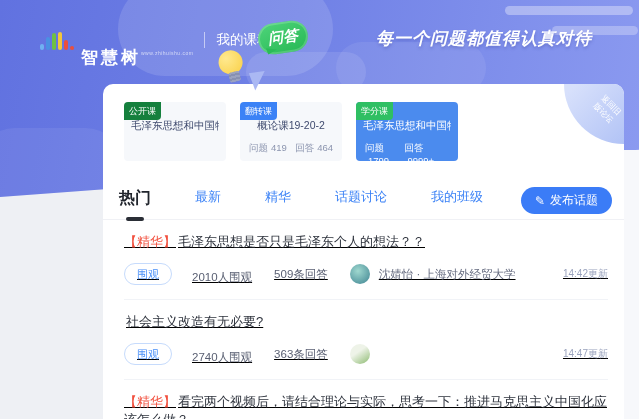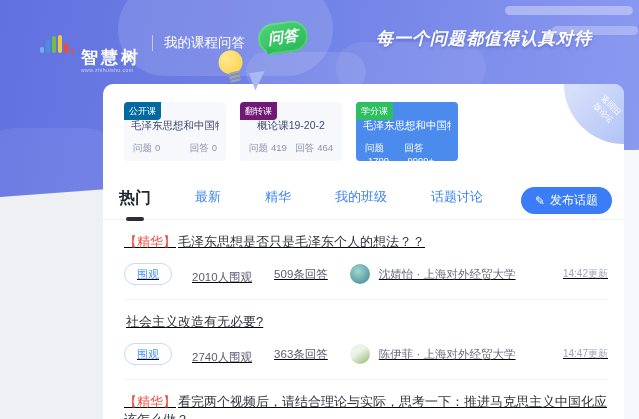--- a/index.html
+++ b/index.html
@@ -25,21 +25,21 @@
 
   .logo-row{position:absolute;left:40px;top:13px;display:flex;align-items:center;color:#fff;}
   .logo-icon{display:flex;align-items:flex-end;gap:2px;height:20px;margin-right:7px;}
   .logo-icon i{display:block;width:4px;border-radius:2px;}
   .lb1{height:6px;background:#6fb1f2;}
   .lb2{height:13px;background:#4a90e2;}
   .lb3{height:17px;background:#6fbf45;}
   .lb4{height:18px;background:#f3c63b;}
   .lb5{height:10px;background:#ea4f3d;}
   .lb6{height:4px;width:4px;background:#ea4f3d;border-radius:50%;}
-  .logo-txt{display:flex;flex-direction:column;line-height:1;margin-top:36px;}
+  .logo-txt{display:flex;flex-direction:row;line-height:1;margin-top:36px;}
   .logo-name{font-size:17px;font-weight:bold;letter-spacing:3px;}
   .logo-url{font-size:5px;opacity:.65;letter-spacing:.5px;margin-top:2px;}
   .logo-divider{width:1px;height:16px;background:rgba(255,255,255,.55);margin:0 11px;}
   .nav-title{font-size:13.5px;}
 
   .qa-badge{
     position:absolute;left:258px;top:22px;width:50px;height:31px;
     background:linear-gradient(160deg,#4ed47a,#27b854);
     border-radius:16px;transform:rotate(-8deg);
     display:flex;align-items:center;justify-content:center;
@@ -76,22 +76,22 @@
   .corner{position:absolute;top:0;right:0;width:60px;height:60px;overflow:hidden;cursor:pointer;}
   .corner-circle{position:absolute;top:-60px;right:-60px;width:120px;height:120px;border-radius:50%;
     background:linear-gradient(135deg,#d7e0fb 30%,#9db3f3);}
   .corner-text{position:absolute;top:14px;right:5px;transform:rotate(45deg);
     font-size:8px;color:#fff;text-align:center;line-height:1.4;}
 
   
   .courses{display:flex;gap:14px;margin:18px 0 0 21px;}
   .course{position:relative;width:102px;height:59px;background:#f6f8fb;border-radius:4px;cursor:pointer;}
   .course .tag{position:absolute;top:0;left:0;color:#fff;font-size:9px;padding:2.5px 5px;border-radius:4px 0 4px 0;}
-  .c0 .tag{background:#0369a1;}
-  .c1 .tag{background:#701a75;}
+  .c0 .tag{background:#15803d;}
+  .c1 .tag{background:#3b82f6;}
   .c2 .tag{background:#2fbf63;}
   .course .title{margin:17px 7px 0;font-size:10.5px;color:#3f4a6e;text-align:center;
     white-space:nowrap;overflow:hidden;}
   .course .stats{display:flex;justify-content:space-between;margin:9px 9px 0;color:#8c95af;font-size:9.5px;}
   .stats .v{margin-left:3px;}
   .course.c2{background:#4b8bee;}
   .c2 .title,.c2 .stats{color:#fff;}
 
   
   .tabs-row{position:relative;margin-top:24px;height:34px;border-bottom:1px solid #f0f1f5;padding-left:16px;}
@@ -170,24 +170,20 @@
     <div class="corner-text">
       <div>返回旧</div>
       <div>版论坛</div>
     </div>
   </div>
 
   <div class="courses">
     <div class="course c0">
       <span class="tag">公开课</span>
       <div class="title">毛泽东思想和中国特...</div>
-      <div class="stats">
-        <span><span>问题</span><span class="v">0</span></span>
-        <span><span>回答</span><span class="v">0</span></span>
-      </div>
     </div>
     <div class="course c1">
       <span class="tag">翻转课</span>
       <div class="title">概论课19-20-2</div>
       <div class="stats">
         <span><span>问题</span><span class="v">419</span></span>
         <span><span>回答</span><span class="v">464</span></span>
       </div>
     </div>
     <div class="course c2">
@@ -198,22 +194,22 @@
         <span><span>回答</span><span class="v">9999+</span></span>
       </div>
     </div>
   </div>
 
   <div class="tabs-row">
     <div class="tabs">
       <div class="tab active">热门</div>
       <div class="tab">最新</div>
       <div class="tab">精华</div>
+      <div class="tab">话题讨论</div>
       <div class="tab">我的班级</div>
-      <div class="tab">话题讨论</div>
     </div>
     <button class="publish-btn">
       <span class="pencil">✎</span>
       <span>发布话题</span>
     </button>
   </div>
 
   <div>
 
     <div class="qrow">
@@ -228,21 +224,20 @@
       </div>
     </div>
 
     <div class="qrow">
       <div class="qtitle"><span class="essence"></span><span>社会主义改造有无必要?</span></div>
       <div class="qmeta">
         <span class="watch">围观</span>
         <span class="views">2740人围观</span>
         <span class="replies">363条回答</span>
         <span class="avatar av1"></span>
-        <span class="author">陈伊菲 · 上海对外经贸大学</span>
         <span class="qtime">14:47更新</span>
       </div>
     </div>
 
     <div class="qrow">
       <div class="qtitle"><span class="essence">【精华】</span><span>看完两个视频后，请结合理论与实际，思考一下：推进马克思主义中国化应该怎么做？</span></div>
 
     </div>
 
   </div>

